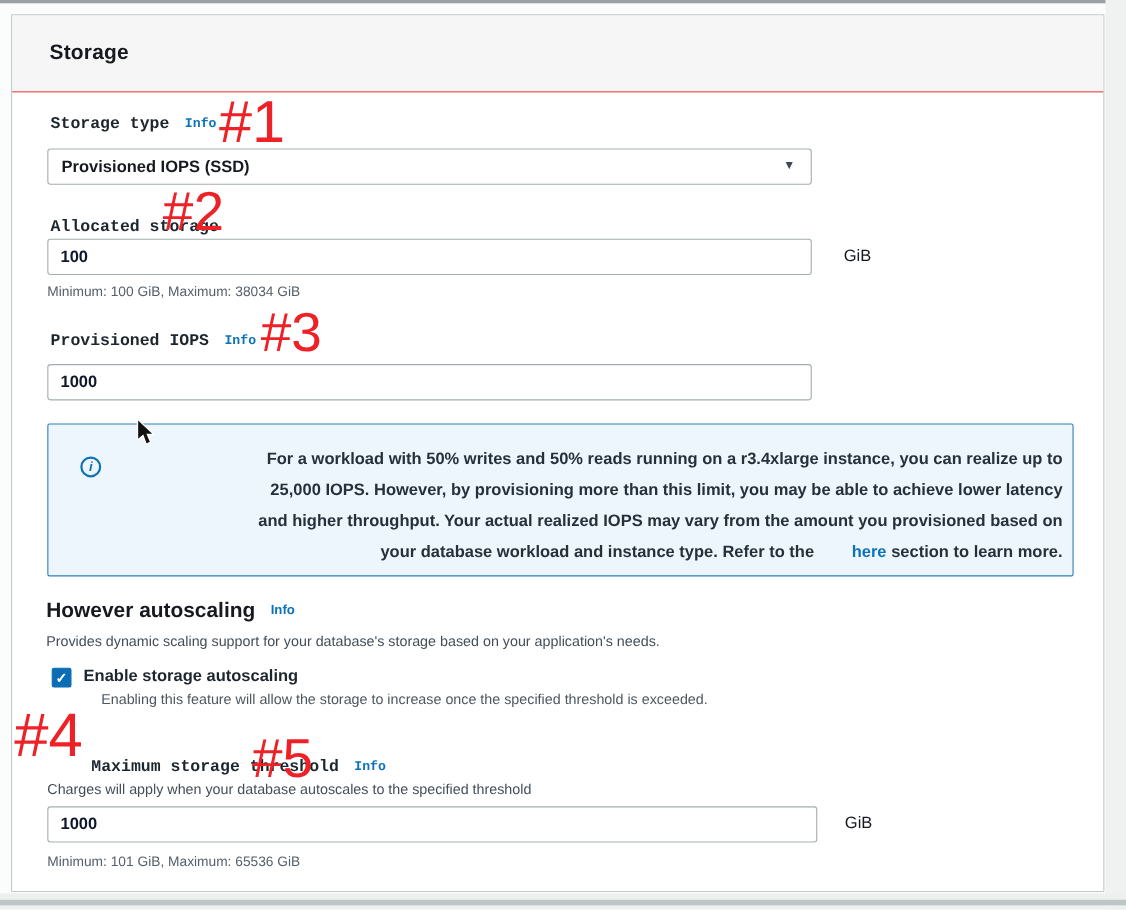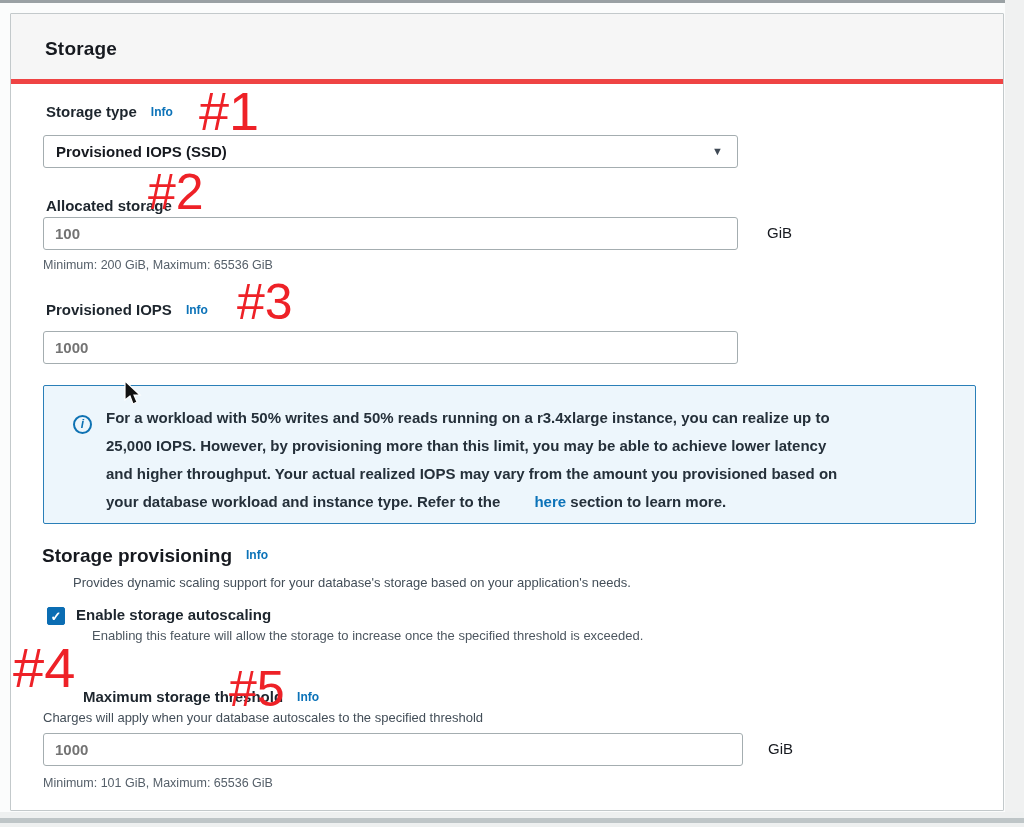--- a/index.html
+++ b/index.html
@@ -15,66 +15,66 @@
   .right-margin{ position:absolute; left:1005px; top:0; width:19px; height:827px; background:#f0f1f1; }
   .footer-band{ position:absolute; left:0; top:812px; width:1024px; height:15px; background:#eef0f0; }
   .footer-line{ position:absolute; left:0; top:6px; width:1024px; height:5px; background:#bec5c7; }
 
   .card {
     position:absolute; left:10px; top:13px; width:994px; height:798px;
     background:#ffffff; border:1px solid #c3c9cb; border-radius:1px;
   }
   .card-header {
     position:absolute; left:0; top:0; width:100%; height:70px;
-    background:#f6f6f6; border-bottom:5px solid #ef4444;
+    background:#f6f6f6; border-bottom:1px solid #ef4444;
   }
   .card-title {
     position:absolute; left:34px; top:24px;
     font-size:19px; font-weight:700; color:#16191f; letter-spacing:.2px;
   }
-  .label-row { position:absolute; white-space:nowrap; }
+  .label-row { position:absolute; white-space:nowrap;font-family:Liberation Mono, monospace; }
   .field-label { font-size:15px; font-weight:700; color:#1d252d; }
   .info-link {
     font-size:12px; font-weight:700; color:#0b72b8; margin-left:14px;
     cursor:pointer; vertical-align:1px;
   }
   .select-box, .input-box {
     position:absolute; height:33px; background:#fff;
     border:1px solid #a4adb0; border-radius:3px;
   }
   .select-value {
     position:absolute; left:12px; top:7px;
     font-size:15px; font-weight:700; color:#16191f;
   }
   .caret-icon {
     position:absolute; right:14px; top:9px;
     font-size:11px; color:#3f4954;
   }
   .input-box input {
     width:100%; height:100%; border:0; outline:none; background:transparent;
     padding-left:11px; font-family:"Liberation Sans", sans-serif;
-    font-size:15px; font-weight:700; color:#737373;
+    font-size:15px; font-weight:700; color:#0f172a;
   }
   .unit-label { position:absolute; font-size:15px; font-weight:400; color:#16191f; }
   .constraint { position:absolute; font-size:12.5px; color:#56606a; }
   .field-desc { position:absolute; font-size:13px; color:#434e58; }
 
   .alert {
     position:absolute; left:32px; top:371px; width:933px; height:139px;
     background:#edf6fc; border:1px solid #2a7fb8; border-radius:2px;
   }
   .alert-icon {
     position:absolute; left:29px; top:29px; width:19px; height:19px;
     border:2px solid #0e72b3; border-radius:50%;
     color:#0e72b3; font-size:12px; font-weight:700; font-style:italic;
     text-align:center; line-height:15px;
   }
   .alert-text {
     position:absolute; left:62px; top:18px; width:860px;
-    font-size:15px; font-weight:700; color:#25303a; line-height:28px;
+    font-size:15px; font-weight:700; color:#25303a; line-height:28px;text-align:right;
   }
   .here-link { color:#0b72b8; cursor:pointer;margin-left:30px; }
 
   .section-heading { position:absolute; font-size:19px; font-weight:700; color:#16191f; white-space:nowrap; }
   .section-desc   { position:absolute; font-size:13px; color:#434e58; }
 
   .checkbox {
     position:absolute; left:36px; top:593px; width:18px; height:18px;
     background:#0b6db3; border:1px solid #0b6db3; border-radius:2px;
     color:#fff; font-size:13px; font-weight:700; text-align:center; line-height:17px;
@@ -111,21 +111,21 @@
   </div>
 
   <div class="label-row" style="left:35px; top:183px;">
     <span class="field-label">Allocated storage</span>
   </div>
   <div class="ann" style="left:137px; top:153px; font-size:50px;">#2</div>
   <div class="input-box" style="left:32px; top:203px; width:695px;">
     <input type="text" value="100" style="">
   </div>
   <div class="unit-label" style="left:756px; top:210px;">GiB</div>
-  <div class="constraint" style="left:32px; top:244px;">Minimum: 200 GiB, Maximum: 65536 GiB</div>
+  <div class="constraint" style="left:32px; top:244px;">Minimum: 100 GiB, Maximum: 38034 GiB</div>
 
   <div class="label-row" style="left:35px; top:287px;">
     <span class="field-label">Provisioned IOPS</span><span class="info-link">Info</span>
   </div>
   <div class="ann" style="left:226px; top:263px; font-size:50px;">#3</div>
   <div class="input-box" style="left:32px; top:317px; width:695px;">
     <input type="text" value="1000" style="">
   </div>
 
   <div class="alert">
@@ -136,23 +136,23 @@
       <div>and higher throughput. Your actual realized IOPS may vary from the amount you provisioned based on</div>
       <div><span>your database workload and instance type. Refer to the </span><span class="here-link">here</span><span> section to learn more.</span></div>
     </div>
   </div>
 
   <svg class="cursor-icon" width="20" height="26" viewBox="0 0 20 26">
     <polygon points="2,1 2,20 7,16 10,24 14,22 11,15 17,15" fill="#111" stroke="#fff" stroke-width="1.2"></polygon>
   </svg>
 
   <div class="section-heading" style="left:31px; top:531px;">
-    <span>Storage provisioning</span><span class="info-link" style="vertical-align:3px;">Info</span>
+    <span>However autoscaling</span><span class="info-link" style="vertical-align:3px;">Info</span>
   </div>
-  <div class="section-desc" style="left:31px; top:561px;margin-left:31px;">Provides dynamic scaling support for your database's storage based on your application's needs.</div>
+  <div class="section-desc" style="left:31px; top:561px;">Provides dynamic scaling support for your database's storage based on your application's needs.</div>
 
   <div class="checkbox">
     <span>✓</span>
   </div>
   <div class="cb-label">Enable storage autoscaling</div>
   <div class="cb-desc">Enabling this feature will allow the storage to increase once the specified threshold is exceeded.</div>
   <div class="ann" style="left:2px; top:626px; font-size:56px;">#4</div>
 
   <div class="label-row" style="left:35px; top:674px;margin-left:37px;">
     <span class="field-label">Maximum storage threshold</span><span class="info-link">Info</span>

